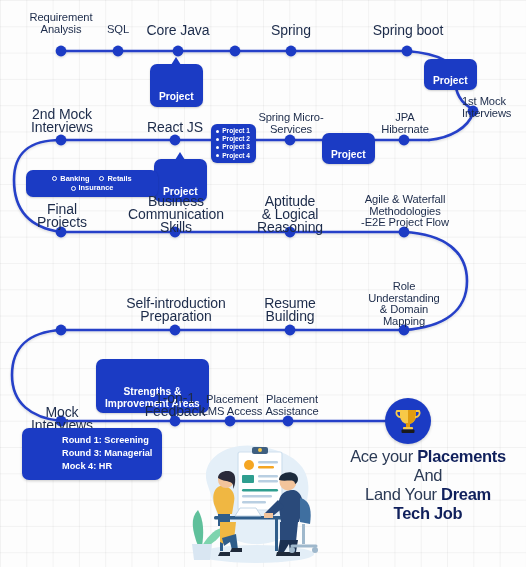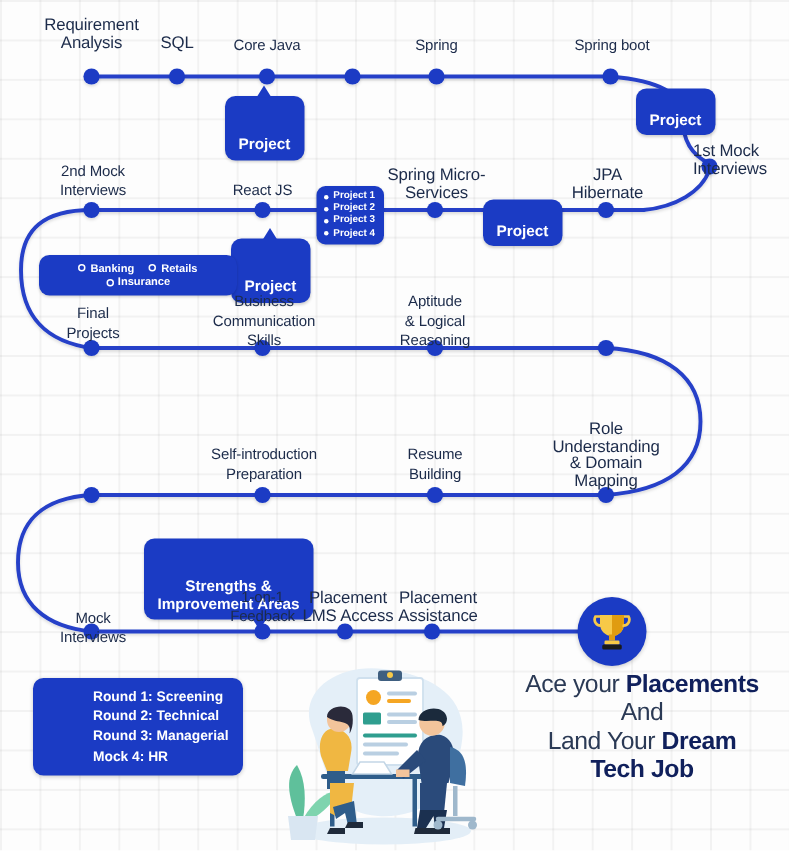--- a/index.html
+++ b/index.html
@@ -25,21 +25,21 @@
   .lbl{
     position:absolute;
     text-align:center;
     font-size:11.2px;
     line-height:11.6px;
     font-weight:400;
     color:#1c2b4a;
     white-space:pre-line;
     letter-spacing:-0.1px;
   }
-  .lbl.big{font-size:10px;line-height:13px;}
+  .lbl.big{font-size:14px;line-height:13px;}
 
   
   .badge{
     position:absolute;
     background:#1b3bc4;
     color:#ffffff;
     border-radius:7px;
     font-size:10.2px;
     font-weight:bold;
     line-height:11.5px;
@@ -256,20 +256,23 @@
     </div>
 
     <div class="lbl big" style="left:26px;top:203px;width:72px;">Final
 Projects</div>
     <div class="lbl big" style="left:128px;top:195px;width:96px;">Business
 Communication
 Skills</div>
     <div class="lbl big" style="left:250px;top:195px;width:80px;">Aptitude
 &amp; Logical
 Reasoning</div>
+    <div class="lbl" style="left:350px;top:194px;width:110px;">Agile &amp; Waterfall
+Methodologies
+-E2E Project Flow</div>
   </div>
 
   <div class="layer">
     <div class="lbl big" style="left:120px;top:297px;width:112px;">Self-introduction
 Preparation</div>
     <div class="lbl big" style="left:252px;top:297px;width:76px;">Resume
 Building</div>
     <div class="lbl" style="left:360px;top:281px;width:88px;">Role
 Understanding
 &amp; Domain
@@ -285,24 +288,23 @@
 
     <div class="lbl big" style="left:25px;top:392px;width:74px;margin-top:14px;">Mock
 Interviews</div>
     <div class="lbl big" style="left:140px;top:392px;width:70px;">1-on-1
 Feedback</div>
     <div class="lbl" style="left:195px;top:394px;width:74px;">Placement
 LMS Access</div>
     <div class="lbl" style="left:258px;top:394px;width:68px;">Placement
 Assistance</div>
 
-    <div class="roundsbox" style="left:22px;top:452px;padding-left:40px;">
+    <div class="roundsbox" style="left:22px;top:428px;padding-left:40px;">
       <span class="tail tail-up" style="position:absolute;left:34px;"></span>
       <div>Round 1: Screening</div>
-      <div>Round 2: Technical</div>
       <div>Round 3: Managerial</div>
       <div>Mock 4: HR</div>
     </div>
   </div>
 
   <div class="trophy" style="left:385px;top:398px;">
     <svg width="26" height="28" viewBox="0 0 26 28">
       <path d="M5,3 h16 v6 a8,8 0 0 1 -16,0 z" fill="#f7c948"></path>
       <path d="M13,3 h8 v6 a8,8 0 0 1 -8,8 z" fill="#e09c10"></path>
       <path d="M5,4 h-3 a4,4 0 0 0 4,6" fill="none" stroke="#f7c948" stroke-width="1.8"></path>

